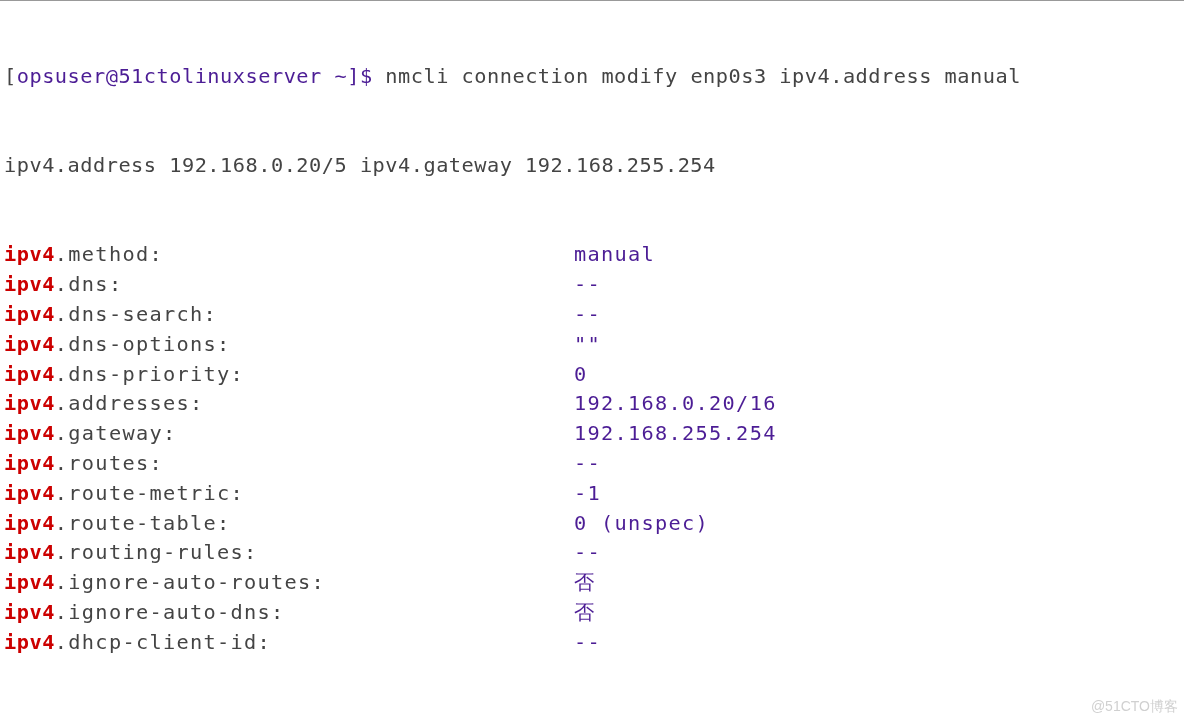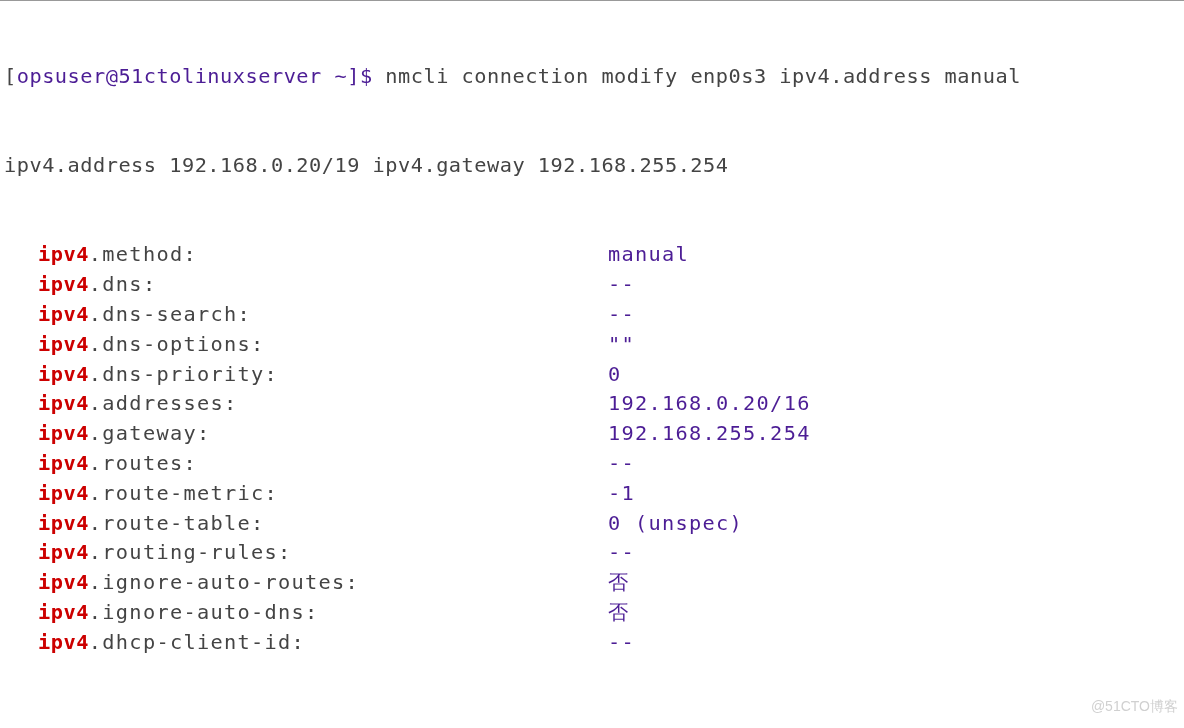--- a/index.html
+++ b/index.html
@@ -19,21 +19,21 @@
     white-space:pre;
     letter-spacing:0.5px;
   }
   .lead   { color:#444444; }
   .prompt { color:#4c1d95; }
   .cmd    { color:#444444; }
   .key    { color:#cc0000; font-weight:bold; }
   .post   { color:#444444; letter-spacing:1.3px;}
   .val    { color:#4c1d95; letter-spacing:1.3px;}
   .row    { display:flex; }
-  .kcol   { min-width:570px;margin-left:34px; }
+  .kcol   { min-width:570px; }
   .watermark{
     position:absolute;
     right:6px;
     bottom:6px;
     font-size:14px;
     color:#d0d0d0;
     letter-spacing:0;
     font-family:Arial,Helvetica,sans-serif;
   }
   .hr-top{
@@ -42,17 +42,17 @@
     border-top:1px solid #999999;
   }
 </style>
 </head>
 <body>
 
 <div class="hr-top"></div>
 
 <div class="terminal">
   <div><span class="lead">[</span><span class="prompt">opsuser@51ctolinuxserver ~]$ </span><span class="cmd">nmcli connection modify enp0s3 ipv4.address manual</span></div>
-  <div><span class="cmd">ipv4.address 192.168.0.20/19 ipv4.gateway 192.168.255.254</span></div>
+  <div><span class="cmd">ipv4.address 192.168.0.20/5 ipv4.gateway 192.168.255.254</span></div>
   <div id="rows-container"><div class="row"><span class="kcol"><span class="key">ipv4</span><span class="post">.method:</span></span><span class="val">manual</span></div><div class="row"><span class="kcol"><span class="key">ipv4</span><span class="post">.dns:</span></span><span class="val">--</span></div><div class="row"><span class="kcol"><span class="key">ipv4</span><span class="post">.dns-search:</span></span><span class="val">--</span></div><div class="row"><span class="kcol"><span class="key">ipv4</span><span class="post">.dns-options:</span></span><span class="val">""</span></div><div class="row"><span class="kcol"><span class="key">ipv4</span><span class="post">.dns-priority:</span></span><span class="val">0</span></div><div class="row"><span class="kcol"><span class="key">ipv4</span><span class="post">.addresses:</span></span><span class="val">192.168.0.20/16</span></div><div class="row"><span class="kcol"><span class="key">ipv4</span><span class="post">.gateway:</span></span><span class="val">192.168.255.254</span></div><div class="row"><span class="kcol"><span class="key">ipv4</span><span class="post">.routes:</span></span><span class="val">--</span></div><div class="row"><span class="kcol"><span class="key">ipv4</span><span class="post">.route-metric:</span></span><span class="val">-1</span></div><div class="row"><span class="kcol"><span class="key">ipv4</span><span class="post">.route-table:</span></span><span class="val">0 (unspec)</span></div><div class="row"><span class="kcol"><span class="key">ipv4</span><span class="post">.routing-rules:</span></span><span class="val">--</span></div><div class="row"><span class="kcol"><span class="key">ipv4</span><span class="post">.ignore-auto-routes:</span></span><span class="val">否</span></div><div class="row"><span class="kcol"><span class="key">ipv4</span><span class="post">.ignore-auto-dns:</span></span><span class="val">否</span></div><div class="row"><span class="kcol"><span class="key">ipv4</span><span class="post">.dhcp-client-id:</span></span><span class="val">--</span></div></div>
 </div>
 
 <div class="watermark">@51CTO博客</div>
 
 </body></html>

